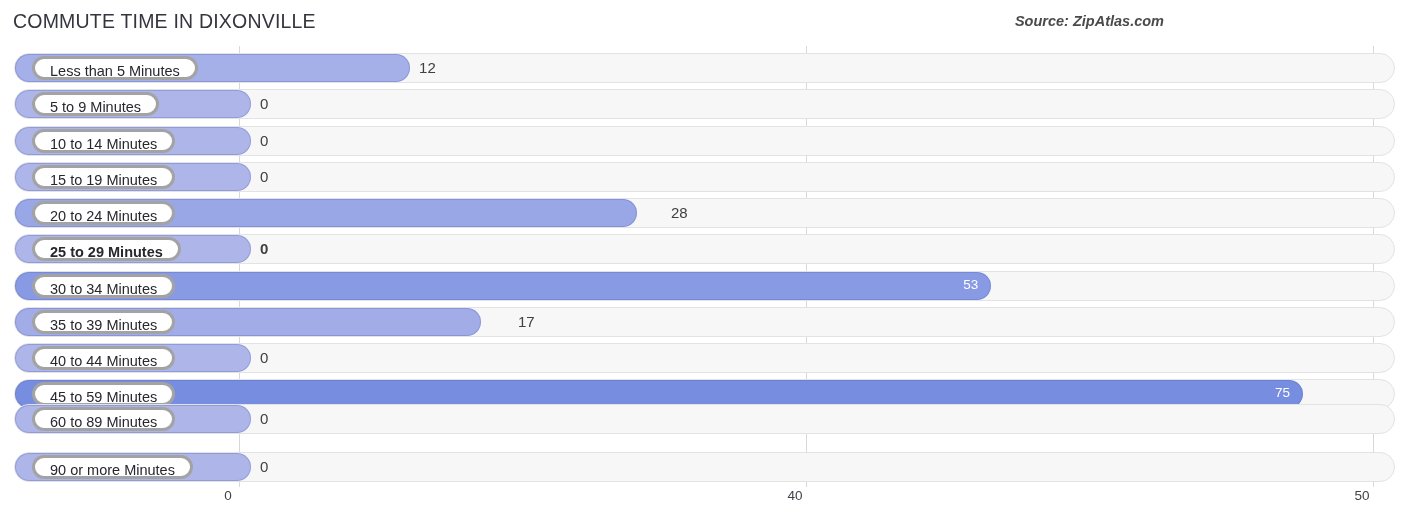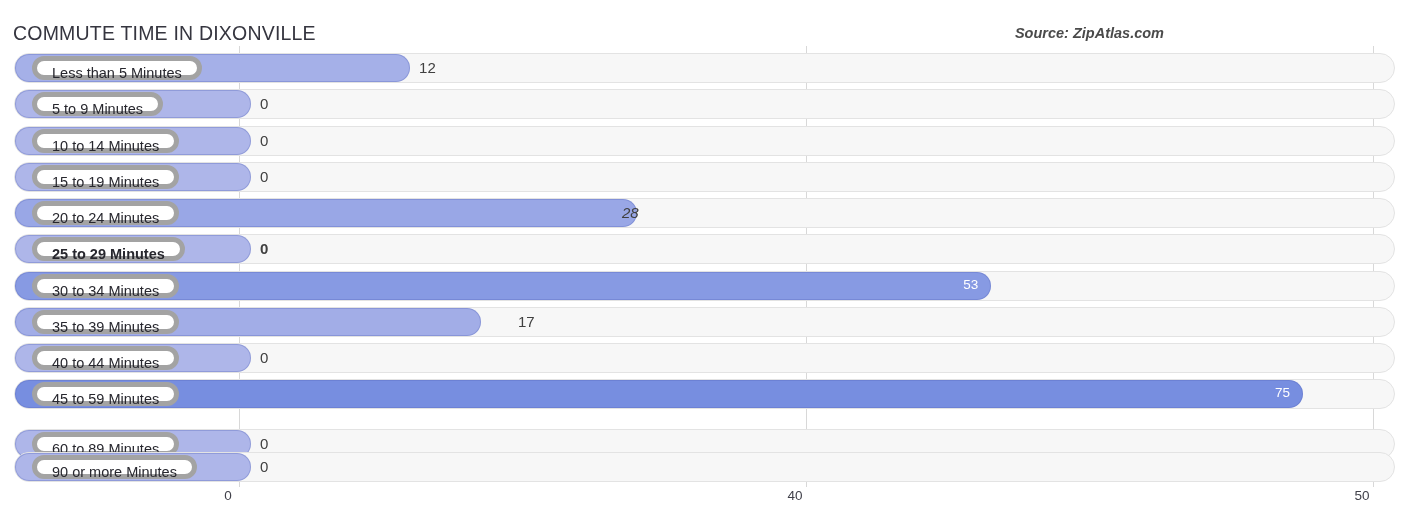--- a/index.html
+++ b/index.html
@@ -15,21 +15,20 @@
     overflow: hidden;
     position: relative;
   }
 
   
   #header {
     position: absolute;
     left: 0; top: 0;
     width: 1174px;
     height: 46px;
-    margin-top: 12px;
   }
   #chart-title {
     position: absolute;
     left: 13px;
     top: 10px;
     font-size: 19.5px;
     letter-spacing: 0.2px;
     color: #35353f;
     font-weight: 400;
     white-space: nowrap;
@@ -119,21 +118,21 @@
     white-space: nowrap;
   }
   .cat-pill {
     position: absolute;
     left: 18px;
     top: 3px;
     height: 24px;
     line-height: 24px;
     padding: 0 15px;
     background: #ffffff;
-    border: 5px solid #a3a3a3;
+    border: 3px solid #a3a3a3;
     border-radius: 12px;
     font-size: 14.5px;
     color: #27272e;
     white-space: nowrap;
     box-sizing: border-box;
   }
 
   
   #axis {
     position: absolute;
@@ -194,21 +193,21 @@
       <div class="row" style="top: 115.75px;">
         <div class="track"></div>
         <div class="bar" style="width: 236px; background: rgb(174, 182, 233);"></div>
         <div class="cat-pill">15 to 19 Minutes</div>
         <div class="bar-value-out" style="left: 246px;">0</div>
       </div>
       <div class="row" style="top: 152px;">
         <div class="track"></div>
         <div class="bar" style="width: 621.9px; background: rgb(153, 167, 230);"></div>
         <div class="cat-pill">20 to 24 Minutes</div>
-        <div class="bar-value-out" style="left: 608px; font-style: italic;">28</div>
+        <div class="bar-value-out" style="left: 657px;">28</div>
       </div>
       <div class="row" style="top: 188.25px; font-weight: bold;">
         <div class="track"></div>
         <div class="bar" style="width: 236px; background: rgb(174, 182, 233);"></div>
         <div class="cat-pill">25 to 29 Minutes</div>
         <div class="bar-value-out" style="left: 246px;">0</div>
       </div>
       <div class="row" style="top: 224.5px;">
         <div class="track"></div>
         <div class="bar" style="width: 976.275px; background: rgb(135, 154, 227);"></div>
@@ -226,21 +225,21 @@
         <div class="bar" style="width: 236px; background: rgb(174, 182, 233);"></div>
         <div class="cat-pill">40 to 44 Minutes</div>
         <div class="bar-value-out" style="left: 246px;">0</div>
       </div>
       <div class="row" style="top: 333.25px;">
         <div class="track"></div>
         <div class="bar" style="width: 1288.12px; background: rgb(119, 142, 224);"></div>
         <div class="cat-pill">45 to 59 Minutes</div>
         <div class="bar-value-in" style="right: 0px; left: 1246.12px; width: 30px; text-align: right;">75</div>
       </div>
-      <div class="row" style="top: 383px;">
+      <div class="row" style="top: 358px;">
         <div class="track"></div>
         <div class="bar" style="width: 236px; background: rgb(174, 182, 233);"></div>
         <div class="cat-pill">60 to 89 Minutes</div>
         <div class="bar-value-out" style="left: 246px;">0</div>
       </div>
       <div class="row" style="top: 405.75px;">
         <div class="track"></div>
         <div class="bar" style="width: 236px; background: rgb(174, 182, 233);"></div>
         <div class="cat-pill">90 or more Minutes</div>
         <div class="bar-value-out" style="left: 246px;">0</div>

